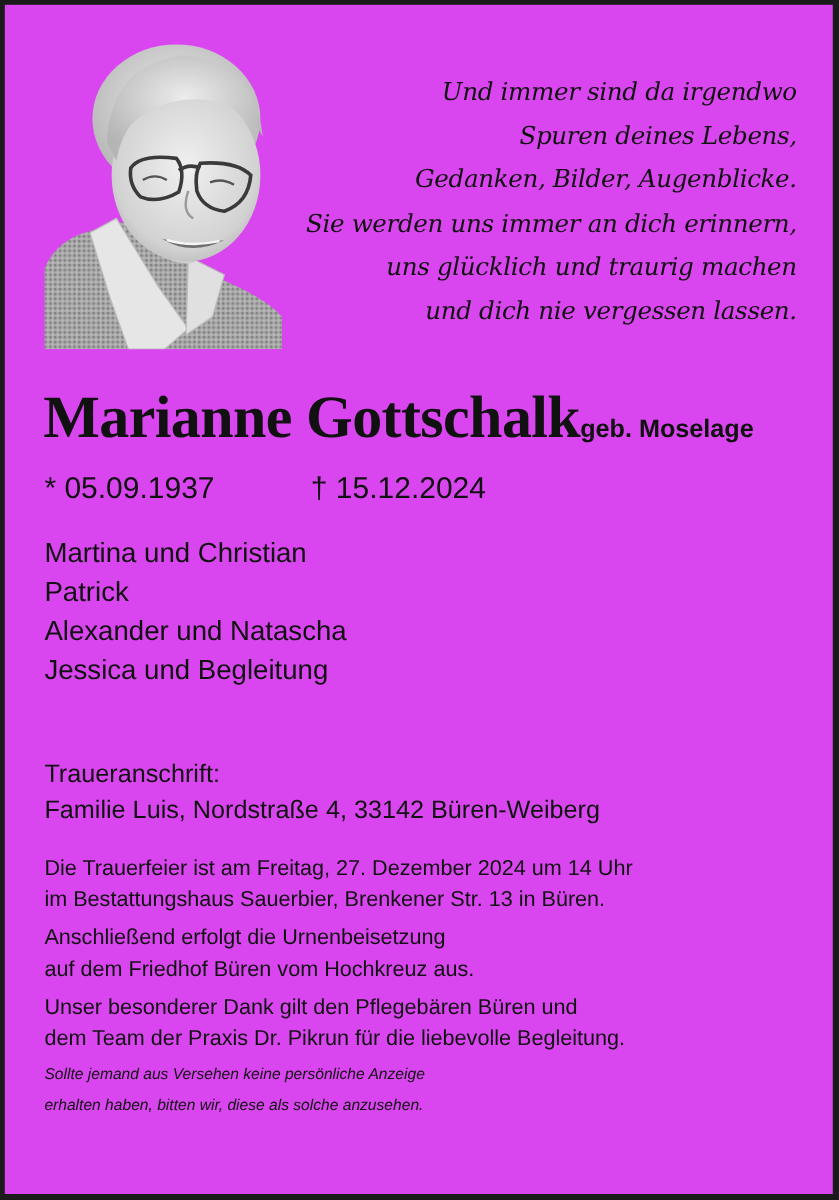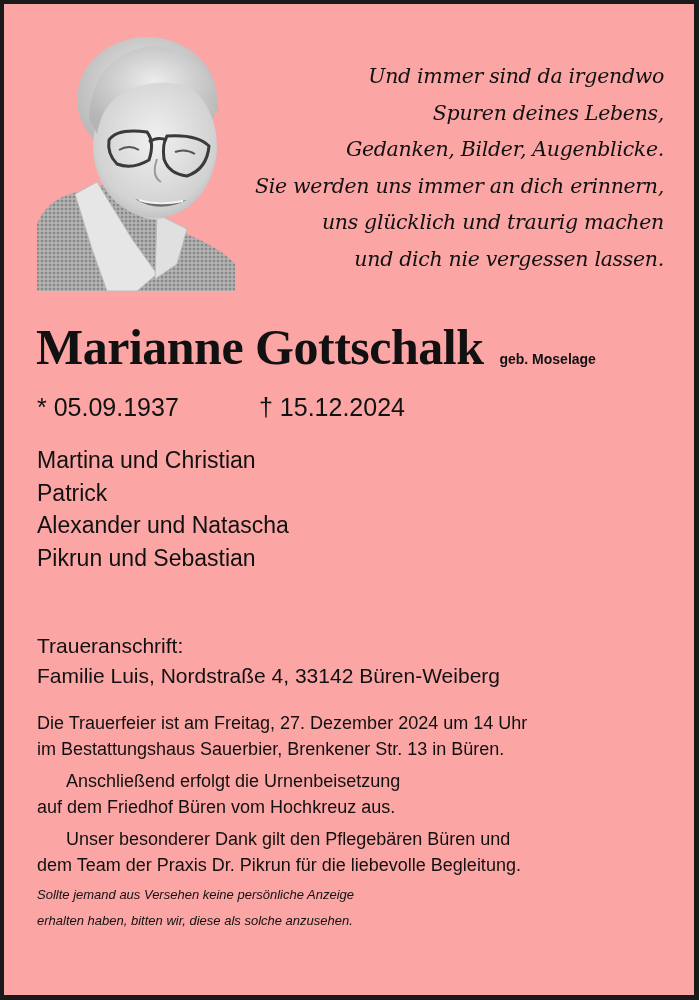--- a/index.html
+++ b/index.html
@@ -1,19 +1,19 @@
 <!DOCTYPE html>
 <html><head>
   <meta charset="utf-8">
   <style>
     * { margin: 0; padding: 0; box-sizing: border-box; }
     html, body { width: 699px; height: 1000px; background: #1a1a1a; overflow: hidden; }
     .page {
       position: absolute; left: 4px; top: 4px; width: 690px; height: 991px;
-      background: #fca5a5; color: #111111;
+      background: #d946ef; color: #111111;
       font-family: "Liberation Sans", "DejaVu Sans", sans-serif;
     }
     .photo {
       position: absolute; left: 33px; top: 20px; width: 198px; height: 267px;
     }
     .poem {
       position: absolute; right: 30px; top: 54px; width: 440px;
       text-align: right;
       font-family: "DejaVu Serif", "Liberation Serif", serif;
       font-style: italic;
@@ -23,41 +23,41 @@
     .poem div { white-space: nowrap; }
     .name-row {
       position: absolute; left: 32px; top: 318px; width: 640px;
       display: flex; align-items: baseline; white-space: nowrap; font-weight: bold;
     }
     .name {
       font-family: "Liberation Serif", "DejaVu Serif", serif;
       font-size: 50px; letter-spacing: -0.5px; color: #111; line-height: 1;
     }
     .maiden {
-      margin-left: 16px; font-size: 14px; color: #111;
+      font-size: 21px; color: #111;
     }
     .dates {
       position: absolute; left: 33px; top: 389px; font-size: 25px; color: #111;
       white-space: nowrap;
     }
     .dates .death { position: absolute; left: 222px; top: 0; }
     .family {
       position: absolute; left: 33px; top: 440px; font-size: 23px; line-height: 32.5px;
       color: #111; white-space: nowrap;
     }
     .address {
       position: absolute; left: 33px; top: 627px; font-size: 21px; line-height: 30px;
       color: #111; white-space: nowrap;
     }
     .info {
       position: absolute; left: 33px; top: 706px; width: 640px;
       font-size: 18px; line-height: 26px; color: #111;
     }
     .info p { white-space: nowrap; }
-    .info .gap { margin-top: 6px; margin-left: 29px; }
+    .info .gap { margin-top: 6px; }
     .note { font-style: italic; font-size: 13px; margin-top: 4px; }
   </style>
 </head>
 <body>
 
 <div class="page">
 
   <svg class="photo" viewBox="0 0 198 267" xmlns="http://www.w3.org/2000/svg">
     <defs>
       <pattern id="knit" width="4" height="4" patternUnits="userSpaceOnUse">
@@ -120,21 +120,21 @@
 
   <div class="dates">
     <span>* 05.09.1937</span>
     <span class="death">† 15.12.2024</span>
   </div>
 
   <div class="family">
     <div>Martina und Christian</div>
     <div>Patrick</div>
     <div>Alexander und Natascha</div>
-    <div>Pikrun und Sebastian</div>
+    <div>Jessica und Begleitung</div>
   </div>
 
   <div class="address">
     <div>Traueranschrift:</div>
     <div>Familie Luis, Nordstraße 4, 33142 Büren-Weiberg</div>
   </div>
 
   <div class="info">
     <p>Die Trauerfeier ist am Freitag, 27. Dezember 2024 um 14 Uhr</p>
     <p>im Bestattungshaus Sauerbier, Brenkener Str. 13 in Büren.</p>

